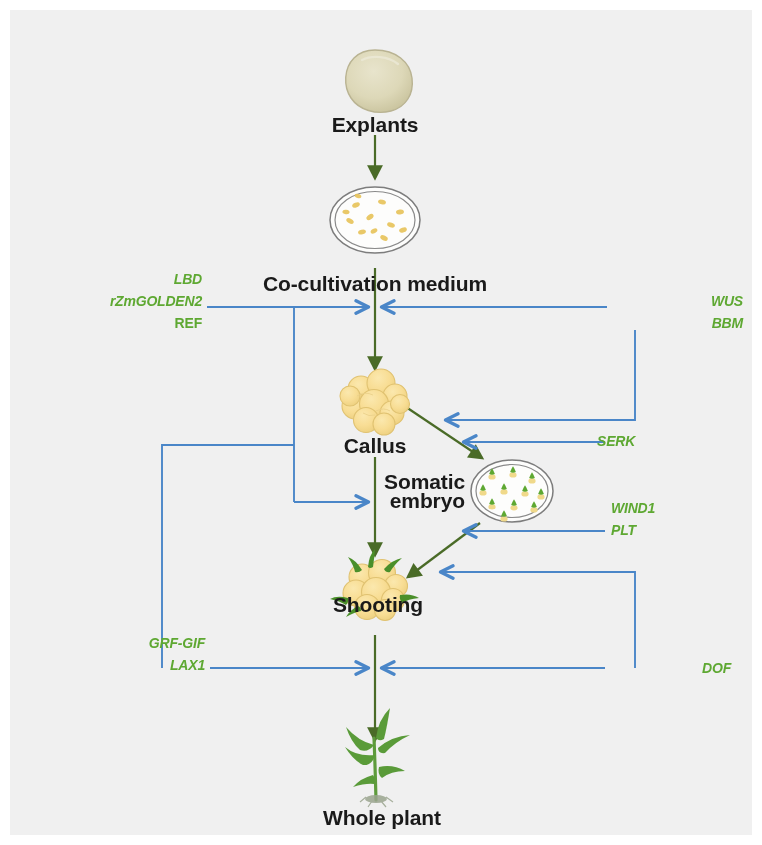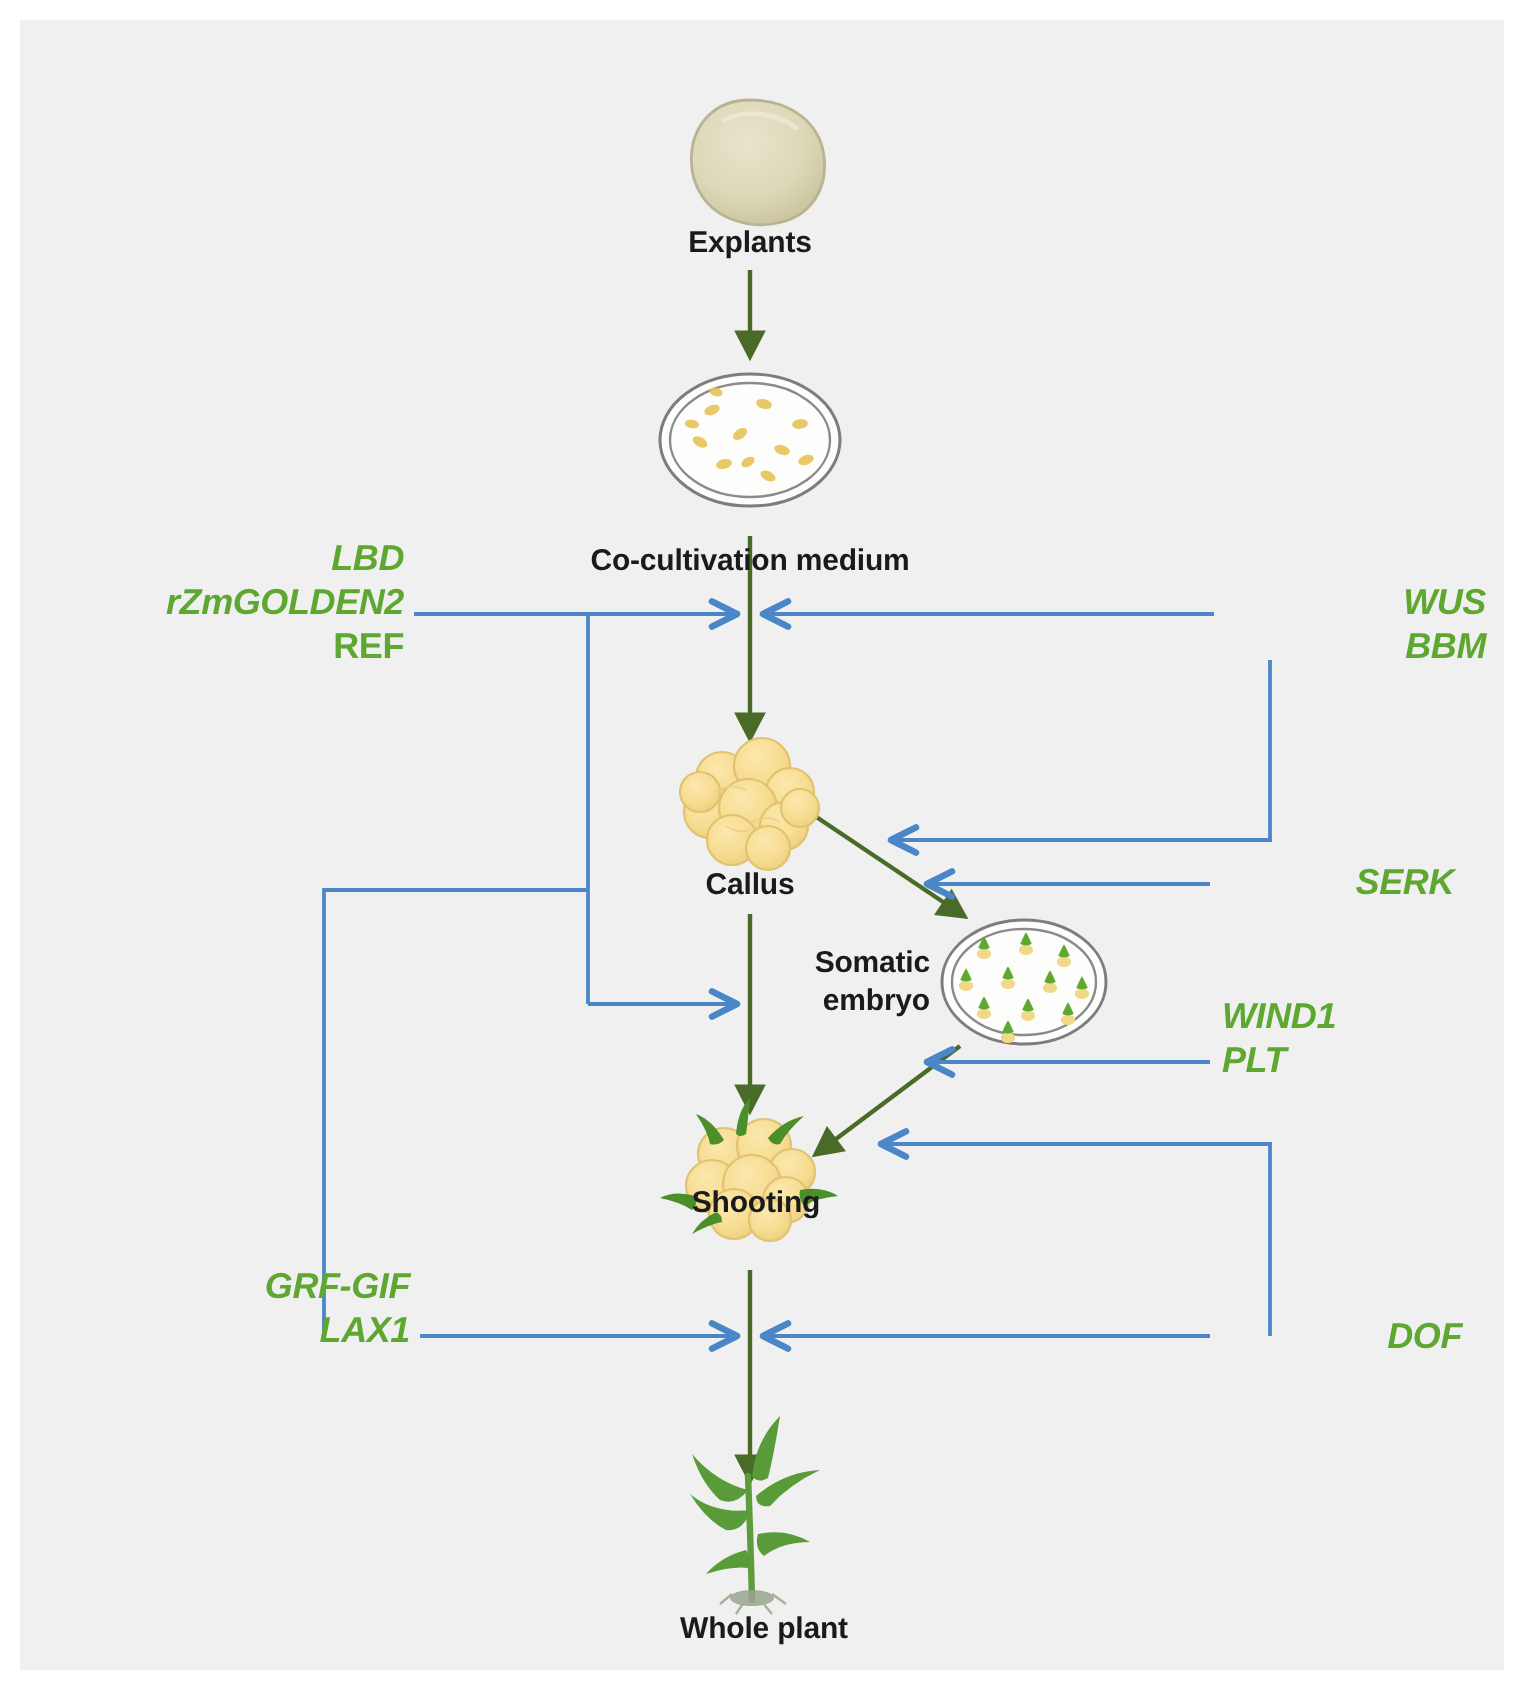--- a/index.html
+++ b/index.html
@@ -27,35 +27,35 @@
     position: absolute;
     left: 0;
     top: 0;
     width: 742px;
     height: 825px;
   }
   .stage-label {
     position: absolute;
     font-family: "Liberation Sans", sans-serif;
     font-weight: bold;
-    font-size: 15px;
+    font-size: 21px;
     color: #1a1a1a;
     white-space: nowrap;
     text-align: center;
     letter-spacing: -0.1px;
   }
   .gene-group {
     position: absolute;
   }
   .gene-group .gene-line {
     display: block;
     font-family: "Liberation Sans", sans-serif;
     font-weight: bold;
     font-style: italic;
-    font-size: 18px;
+    font-size: 14px;
     color: #5ea832;
     white-space: nowrap;
     line-height: 22px;
     letter-spacing: -0.2px;
   }
   .gene-group .gene-line.upright {
     font-style: normal;
   }
   .align-right { text-align: right; }
   .align-left  { text-align: left; }
@@ -278,21 +278,21 @@
     <span class="gene-line">LBD</span>
     <span class="gene-line">rZmGOLDEN2</span>
     <span class="gene-line upright">REF</span>
   </div>
 
   <div class="gene-group align-left" style="left:603px; top:280px; width:130px;text-align:right;">
     <span class="gene-line">WUS</span>
     <span class="gene-line">BBM</span>
   </div>
 
-  <div class="gene-group align-left" style="left:587px; top:420px; width:130px;text-align:right;">
+  <div class="gene-group align-left" style="left:587px; top:420px; width:130px;">
     <span class="gene-line">SERK</span>
   </div>
 
   <div class="gene-group align-left" style="left:601px; top:487px; width:135px;">
     <span class="gene-line">WIND1</span>
     <span class="gene-line">PLT</span>
   </div>
 
   <div class="gene-group align-right" style="left:0px; top:622px; width:195px;">
     <span class="gene-line">GRF-GIF</span>

